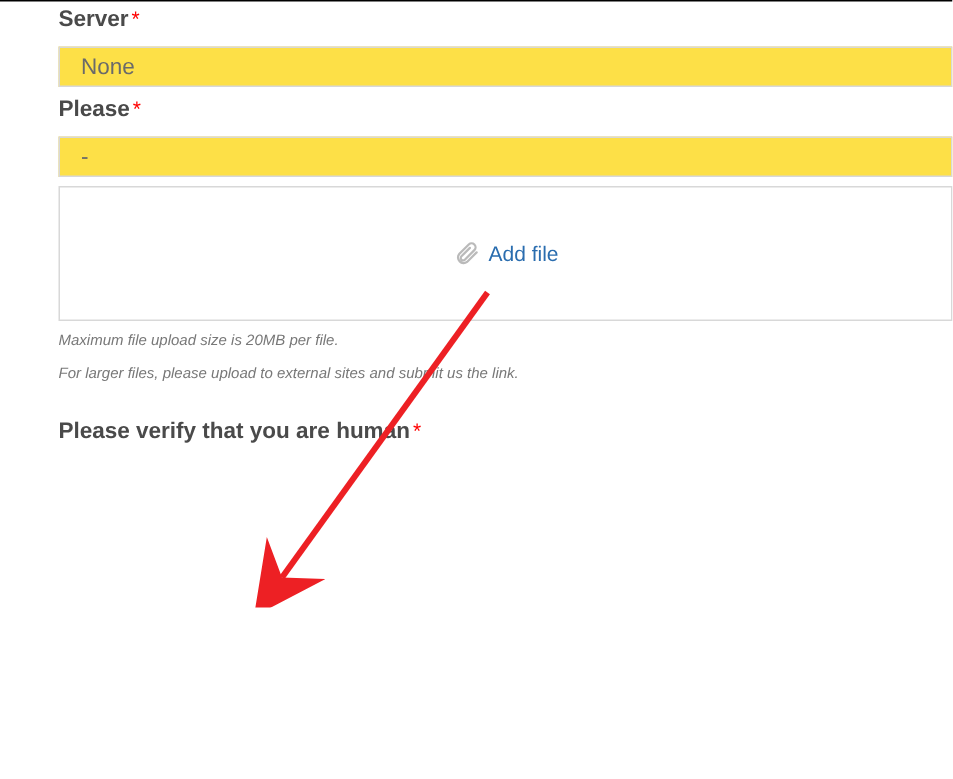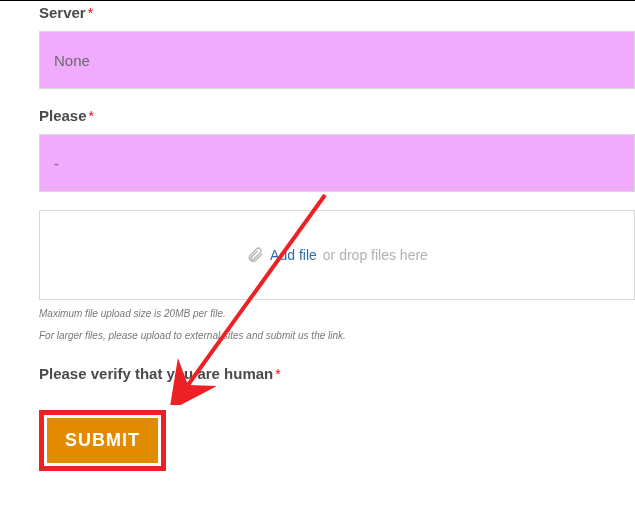--- a/index.html
+++ b/index.html
@@ -27,32 +27,32 @@
       font-size: 15px;
       margin-bottom: 10px;
     }
     .req-star {
       color: #ff0000;
       font-weight: 400;
       margin-left: 2px;
       font-size: 14px;
     }
     .select-box {
-      height: 58px;
+      height: 27px;
       border: 1px solid #d8d8d8;
-      background: #f0abfc;
+      background: #fde047;
       display: flex;
       align-items: center;
       padding: 12px 14px;
       color: #6a6a6a;
       font-size: 15px;
       cursor: pointer;
     }
     .field-block {
-      margin-bottom: 18px;
+      margin-bottom: 6px;
     }
     .dropzone {
       border: 1px solid #d8d8d8;
       background: #ffffff;
       height: 90px;
       display: flex;
       align-items: center;
       justify-content: center;
       gap: 6px;
     }
@@ -136,35 +136,31 @@
 
   
   <div class="field-block" style="margin-bottom:6px;">
     <div class="dropzone">
       <span class="clip-icon">
         <svg viewBox="0 0 24 24" width="18" height="18">
           <path fill="none" stroke="#bababa" stroke-width="2" stroke-linecap="round" d="M21 11l-8.5 8.5a5 5 0 01-7-7L14 4a3.5 3.5 0 015 5l-8.5 8.5a2 2 0 01-3-3L15 7"></path>
         </svg>
       </span>
       <span class="add-file-link">Add file</span>
-      <span class="drop-hint">or drop files here</span>
     </div>
     <div class="help-text">Maximum file upload size is 20MB per file.</div>
     <div class="help-text">For larger files, please upload to external sites and submit us the link.</div>
   </div>
 
   
   <div class="verify-label">
     <span>Please verify that you are human</span><span class="req-star">*</span>
   </div>
 
   
-  <div class="submit-wrap">
-    <button class="submit-btn">SUBMIT</button>
-  </div>
 
 </div>
 
 <svg class="arrow-overlay" style="left:170px; top:185px;" width="170" height="220">
   <defs>
     <marker id="ah" markerWidth="14" markerHeight="14" refX="4" refY="6" orient="auto">
       <path d="M0,0 L12,6 L0,12 L4,6 Z" fill="#ed2024"></path>
     </marker>
   </defs>
   <line x1="155" y1="10" x2="18" y2="200" stroke="#ed2024" stroke-width="4" marker-end="url(#ah)"></line>

